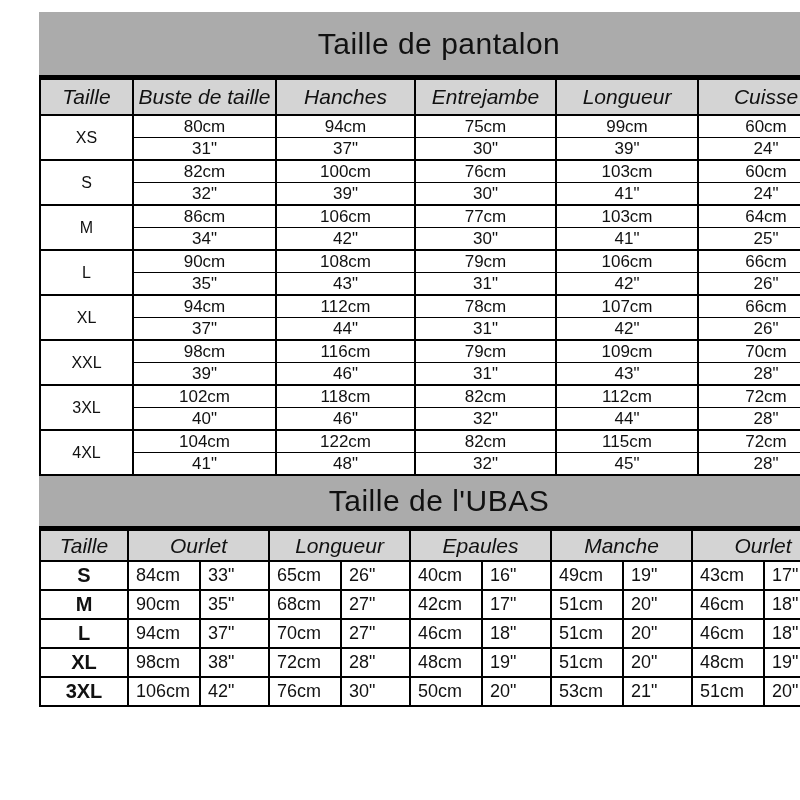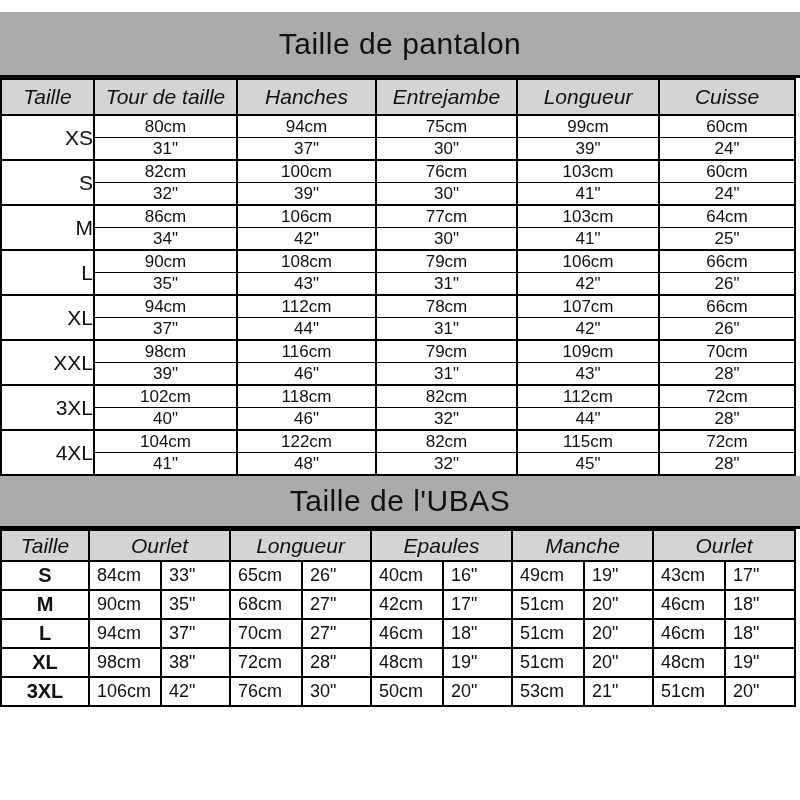--- a/index.html
+++ b/index.html
@@ -11,21 +11,21 @@
   }
   * { box-sizing: border-box; }
   html, body {
     margin: 0; padding: 0;
     width: 800px; height: 800px;
     background: var(--page-bg);
     color: var(--text-color);
     font-family: "Liberation Sans", "DejaVu Sans", sans-serif;
     overflow: hidden;
   }
-  .page { padding-top: 12px; }
+  .page { padding-top: 12px; padding-left: 39px; }
 
   .title-band {
     width: 800px;
     background: var(--title-band-bg);
     border-bottom: 3px solid var(--border-color);
     display: flex; align-items: center; justify-content: center;
   }
   .title-band span { font-size: 30px; letter-spacing: 0.5px; }
   .pants-title { height: 66px; }
   .ubas-title  { height: 53px; text-align: right; }
@@ -49,21 +49,21 @@
     border: 2px solid var(--border-color);
     text-align: center;
     font-size: 17px;
     height: 21px;
     line-height: 21px;
     padding: 0;
     white-space: nowrap;
   }
   .pants-table tr.cm-row > td:not(.size-cell) { border-bottom-width: 1px; margin-top: 24px; }
   .pants-table tr.in-row  > td { border-top-width: 1px; }
-  .pants-table td.size-cell { font-size: 21px; text-align: right; }
+  .pants-table td.size-cell { font-size: 16px; }
 
   
   .ubas-table th { height: 31px; font-size: 21px; }
   .ubas-table td {
     border: 2px solid var(--border-color);
     font-size: 18px;
     height: 27px;
     line-height: 27px;
     padding: 0 0 0 7px;
     text-align: left;
@@ -90,21 +90,21 @@
       <col style="width:93px">
         <col style="width:143px">
         <col style="width:139px">
       <col style="width:141px">
         <col style="width:142px">
         <col style="width:136px">
     </colgroup>
     <thead>
       <tr>
         <th>Taille</th>
-        <th>Tour de taille</th>
+        <th>Buste de taille</th>
         <th>Hanches</th>
         <th>Entrejambe</th>
         <th>Longueur</th>
         <th>Cuisse</th>
       </tr>
     </thead>
     <tbody>
         <tr class="cm-row">
           <td class="size-cell" rowspan="2">XS</td>
           <td>80cm</td>

